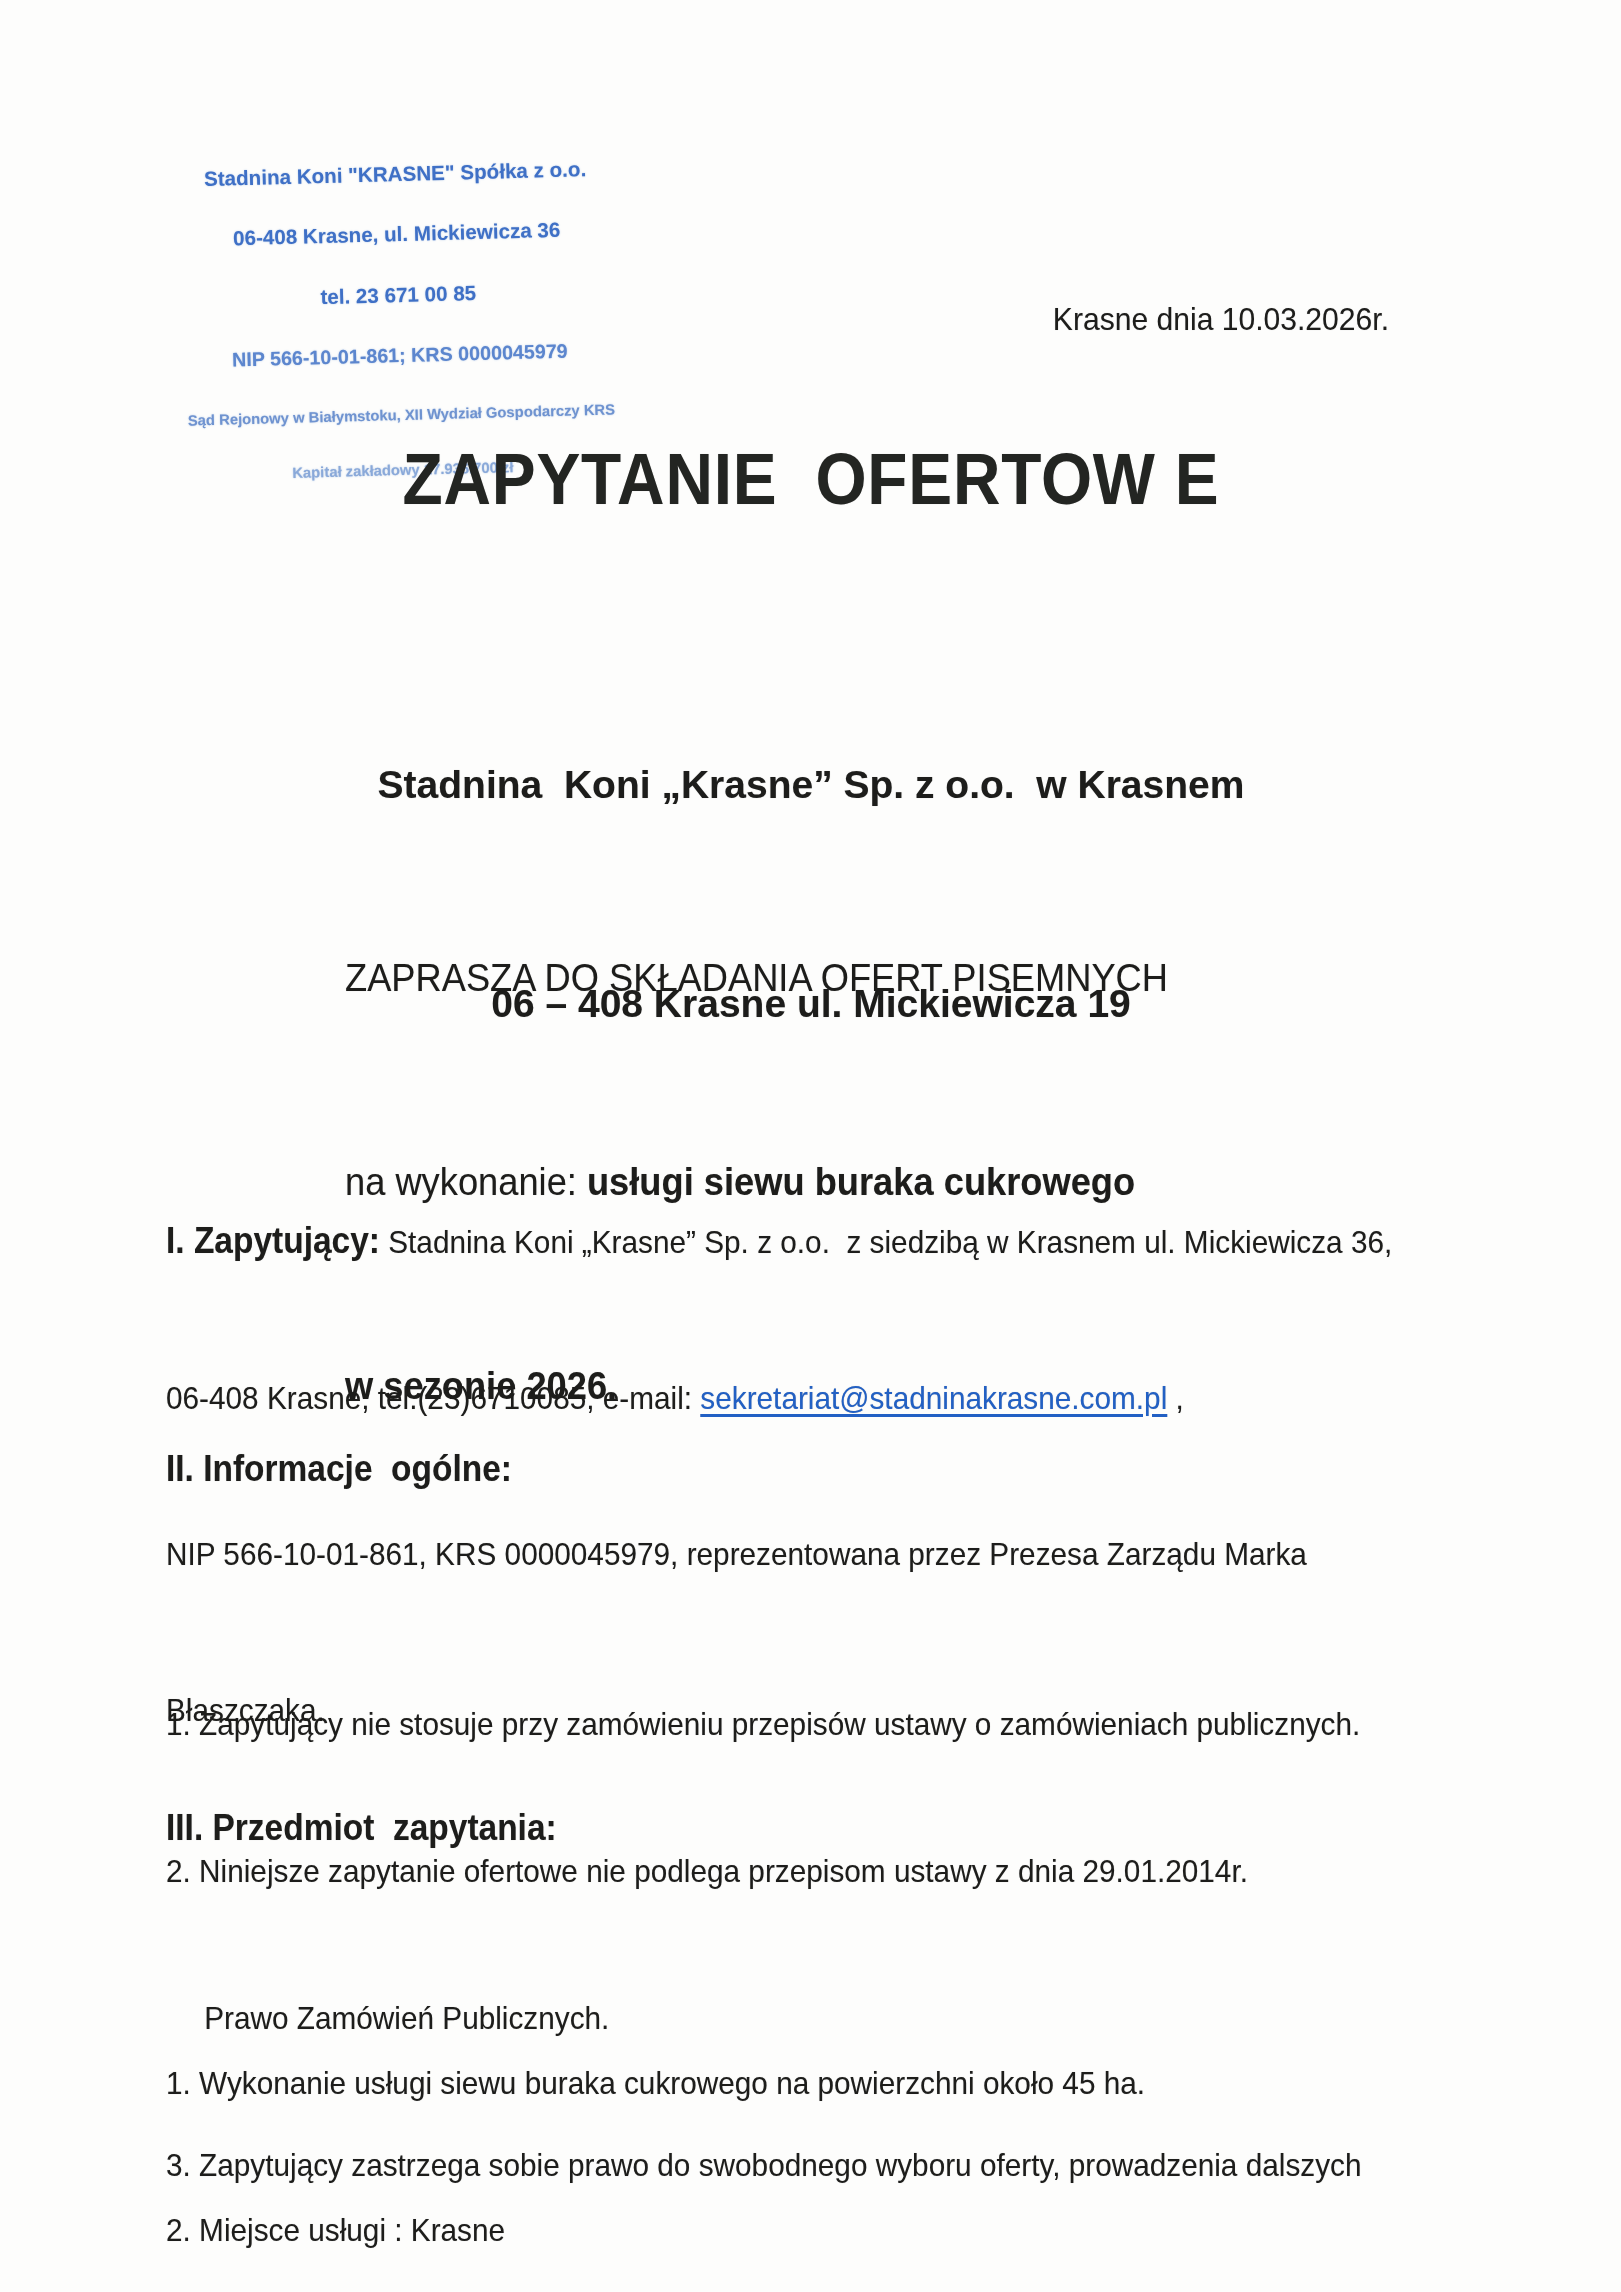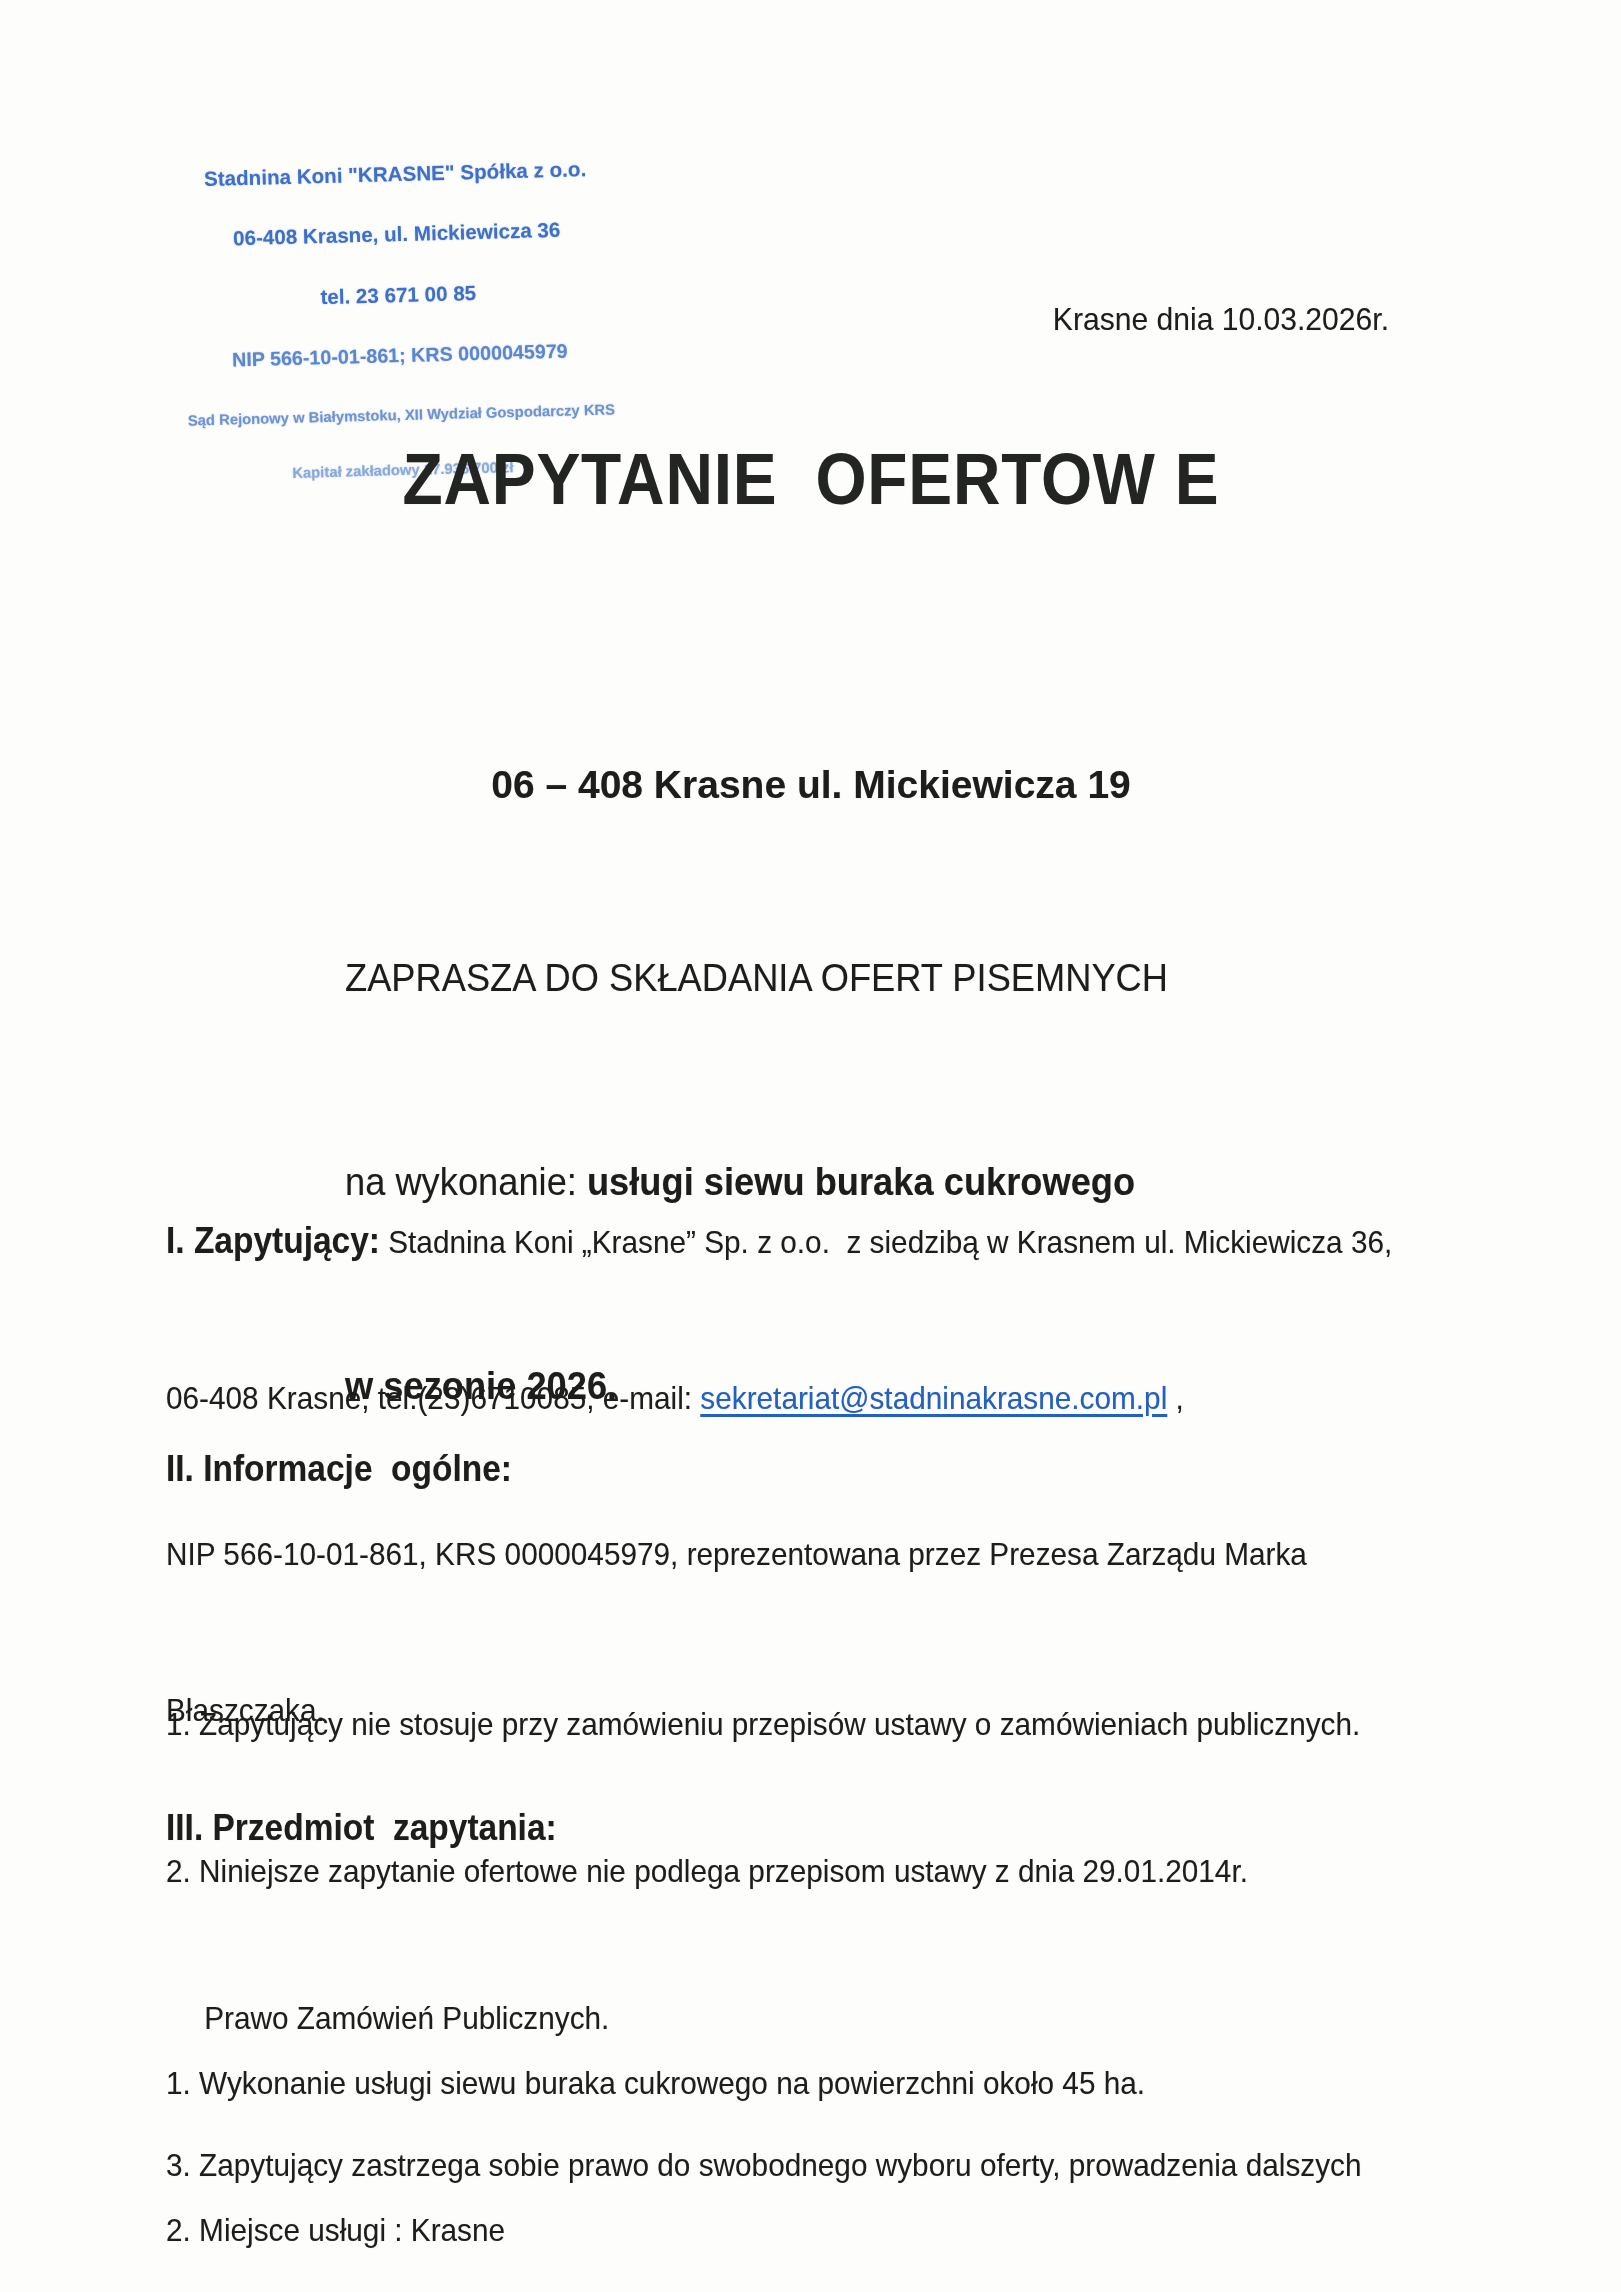--- a/index.html
+++ b/index.html
@@ -77,20 +77,21 @@
     <div class="stamp-l4">NIP 566-10-01-861; KRS 0000045979</div>
     <div class="stamp-l5">Sąd Rejonowy w Białymstoku, XII Wydział Gospodarczy KRS</div>
     <div class="stamp-l6">Kapitał zakładowy 17.936.700 zł</div>
   </div>
 
   <div class="date">Krasne dnia 10.03.2026r.</div>
 
   <div class="title">ZAPYTANIE  OFERTOW E</div>
 
   <div class="subtitle">
+    <div>Stadnina  Koni „Krasne” Sp. z o.o.  w Krasnem</div>
     <div>06 – 408 Krasne ul. Mickiewicza 19</div>
   </div>
 
   <div class="invite">
     <div>ZAPRASZA DO SKŁADANIA OFERT PISEMNYCH</div>
     <div><span>na wykonanie: </span><span class="b">usługi siewu buraka cukrowego</span></div>
     <div class="b">w sezonie 2026.</div>
   </div>
 
   <div class="sec" id="sec1">

